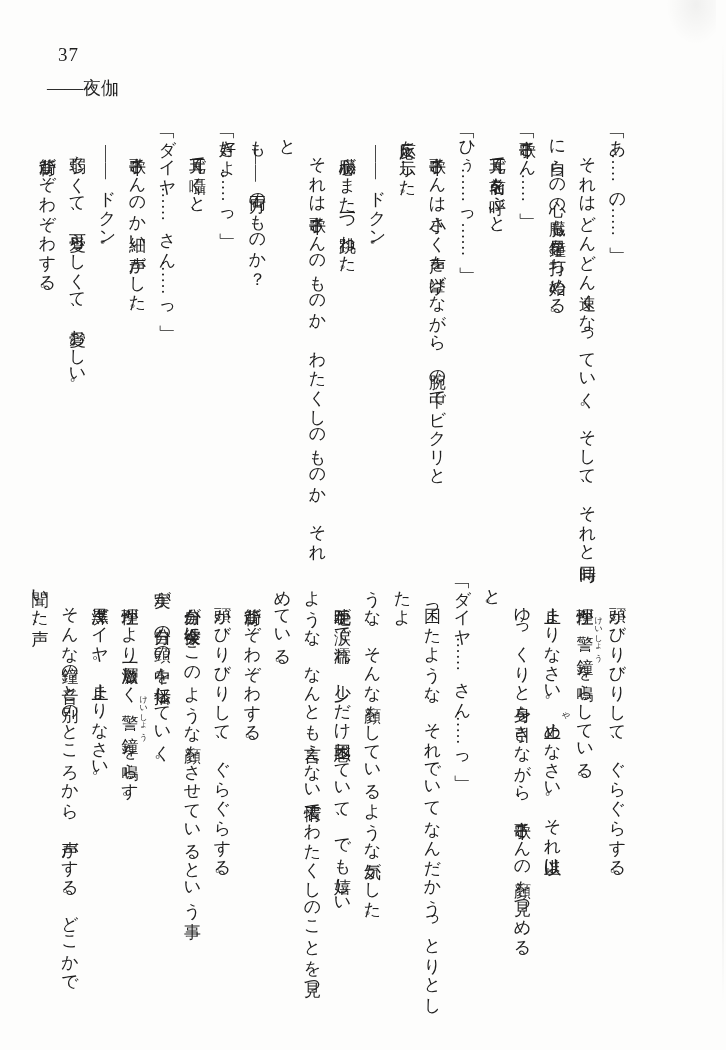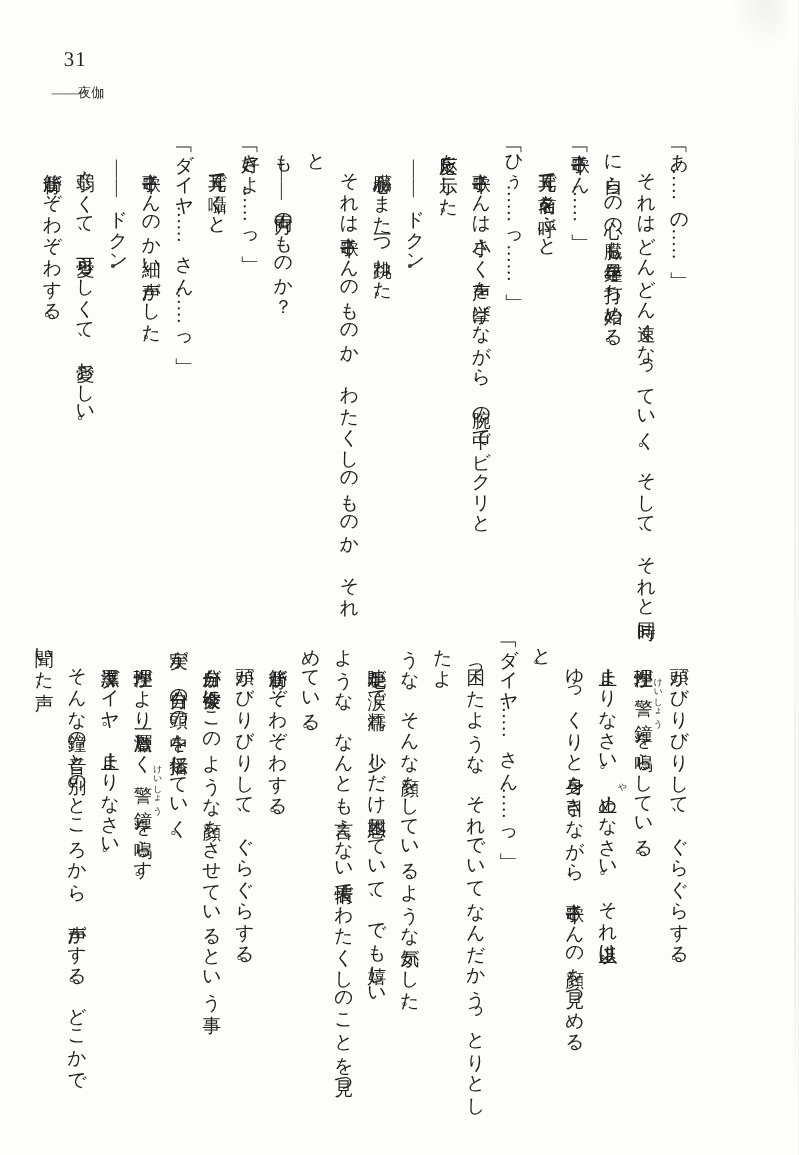--- a/index.html
+++ b/index.html
@@ -40,21 +40,21 @@
     position: absolute;
     top: 44px;
     left: 58px;
     font-size: 19px;
     letter-spacing: 1px;
   }
   .section-header {
     position: absolute;
     top: 76px;
     left: 47px;
-    font-size: 12px;
+    font-size: 18px;
   }
   .vblock {
     position: absolute;
     right: 94px;
     width: 570px;
     writing-mode: vertical-rl;
     -webkit-writing-mode: vertical-rl;
     font-size: 17px;
     line-height: 30px;
     letter-spacing: 0.2px;
@@ -70,21 +70,21 @@
     color: #2a2a2a;
   }
 </style>
 </head>
 <body>
 
 <div class="page">
   <div class="corner-smudge"></div>
   <div class="edge-line"></div>
 
-  <div class="page-number">31</div>
+  <div class="page-number">37</div>
 
   <div class="section-header">――夜伽</div>
 
   <div class="vblock vblock-upper">
       <p>「あ……の……」</p>
       <p class="indent">それはどんどん速くなっていく。そして、それと同時</p>
       <p>に自らの心の臓も早鐘を打ち始める。</p>
       <p>「千歌さん……」</p>
       <p class="indent">耳元で名前を呼ぶと、</p>
       <p>「ひぅ……っ……」</p>

